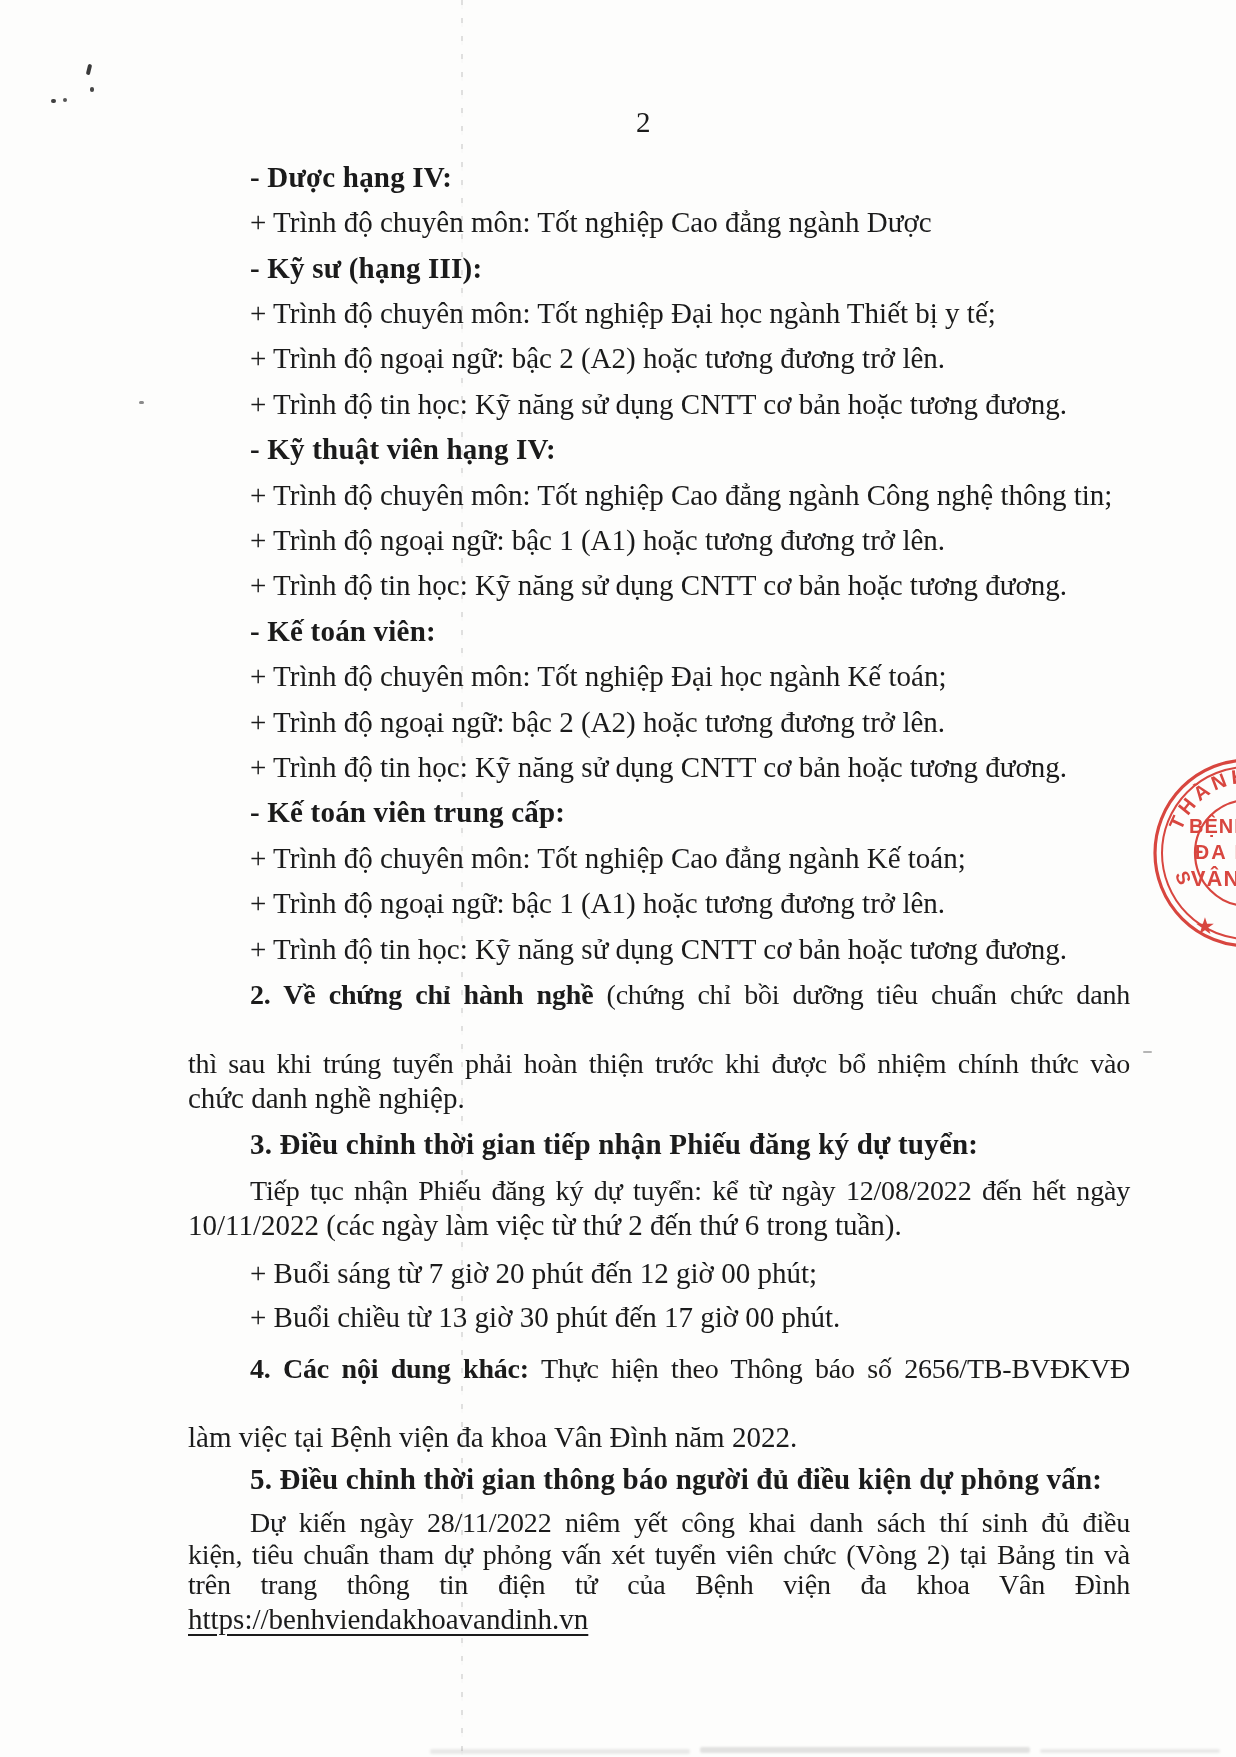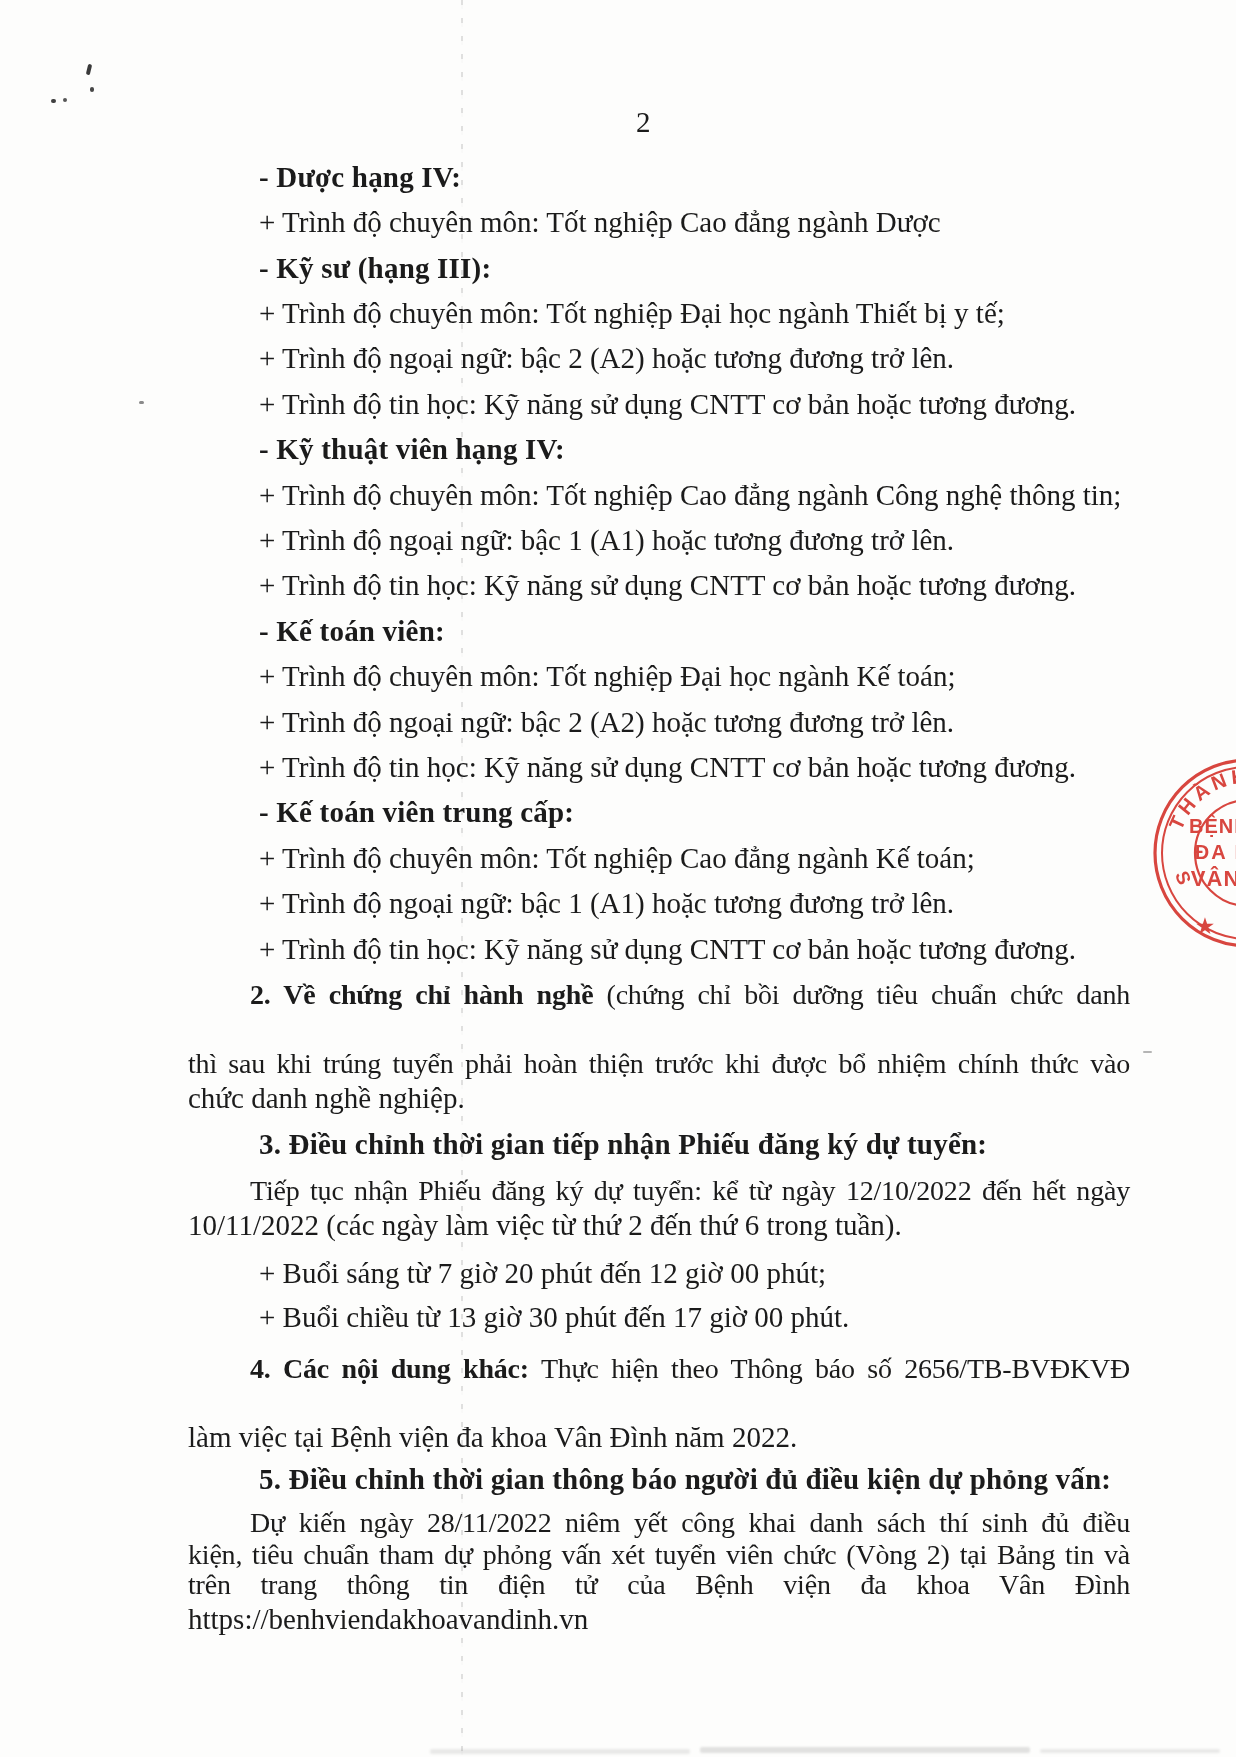--- a/index.html
+++ b/index.html
@@ -6,31 +6,32 @@
   .page{
     position:relative;
     width:1236px;height:1757px;
     margin:0 auto;
     background:#fdfdfc;
     overflow:hidden;
     font-family:"Liberation Serif", serif;
     color:#1b1b1b;
   }
   .l{position:absolute;white-space:nowrap;font-size:29px;line-height:1.2;}
-  .item{left:250px;margin-left:9px;}
+  .item{left:250px;}
   .cont{left:188px;}
   .para{
     left:188px;width:942px;white-space:normal;
     text-align:justify;text-align-last:justify;
     font-size:28px;letter-spacing:-0.2px;line-height:1.2;
   }
   .indent{text-indent:62px;}
   .pageno{left:636px;top:105px;}
   .head b{letter-spacing:0.2px;}
   .link{
+    text-decoration:underline;
     text-decoration-thickness:2px;
     text-underline-offset:5px;
   }
   
   .fold{
     position:absolute;left:461px;top:0;width:2px;height:1757px;
     background:repeating-linear-gradient(180deg,
       rgba(140,140,140,0.40) 0 5px, rgba(140,140,140,0.05) 5px 9px,
       rgba(0,0,0,0) 9px 18px);
     opacity:.65;
@@ -77,21 +78,21 @@
   <div class="l item head" style="top:795px"><b>- Kế toán viên trung cấp:</b></div>
   <div class="l item" style="top:841px"><span>+ Trình độ chuyên môn: Tốt nghiệp Cao đẳng ngành Kế toán;</span></div>
   <div class="l item" style="top:886px"><span>+ Trình độ ngoại ngữ: bậc 1 (A1) hoặc tương đương trở lên.</span></div>
   <div class="l item" style="top:932px"><span>+ Trình độ tin học: Kỹ năng sử dụng CNTT cơ bản hoặc tương đương.</span></div>
 
   <div class="l para indent" style="top:978px"><b>2. Về chứng chỉ hành nghề</b><span> (chứng chỉ bồi dưỡng tiêu chuẩn chức danh</span></div>
   <div class="l para" style="top:1047px"><span>thì sau khi trúng tuyển phải hoàn thiện trước khi được bổ nhiệm chính thức vào</span></div>
   <div class="l cont" style="top:1081px"><span>chức danh nghề nghiệp.</span></div>
 
   <div class="l item head" style="top:1127px"><b>3. Điều chỉnh thời gian tiếp nhận Phiếu đăng ký dự tuyển:</b></div>
-  <div class="l para indent" style="top:1174px"><span>Tiếp tục nhận Phiếu đăng ký dự tuyển: kể từ ngày 12/10/2022 đến hết ngày</span></div>
+  <div class="l para indent" style="top:1174px"><span>Tiếp tục nhận Phiếu đăng ký dự tuyển: kể từ ngày 12/08/2022 đến hết ngày</span></div>
   <div class="l cont" style="top:1208px"><span>10/11/2022 (các ngày làm việc từ thứ 2 đến thứ 6 trong tuần).</span></div>
   <div class="l item" style="top:1256px"><span>+ Buổi sáng từ 7 giờ 20 phút đến 12 giờ 00 phút;</span></div>
   <div class="l item" style="top:1300px"><span>+ Buổi chiều từ 13 giờ 30 phút đến 17 giờ 00 phút.</span></div>
 
   <div class="l para indent" style="top:1352px"><b>4. Các nội dung khác:</b><span> Thực hiện theo Thông báo số 2656/TB-BVĐKVĐ</span></div>
   <div class="l cont" style="top:1420px"><span>làm việc tại Bệnh viện đa khoa Vân Đình năm 2022.</span></div>
 
   <div class="l item head" style="top:1462px"><b>5. Điều chỉnh thời gian thông báo người đủ điều kiện dự phỏng vấn:</b></div>
   <div class="l para indent" style="top:1506px"><span>Dự kiến ngày 28/11/2022 niêm yết công khai danh sách thí sinh đủ điều</span></div>
   <div class="l para" style="top:1538px"><span>kiện, tiêu chuẩn tham dự phỏng vấn xét tuyển viên chức (Vòng 2) tại Bảng tin và</span></div>

